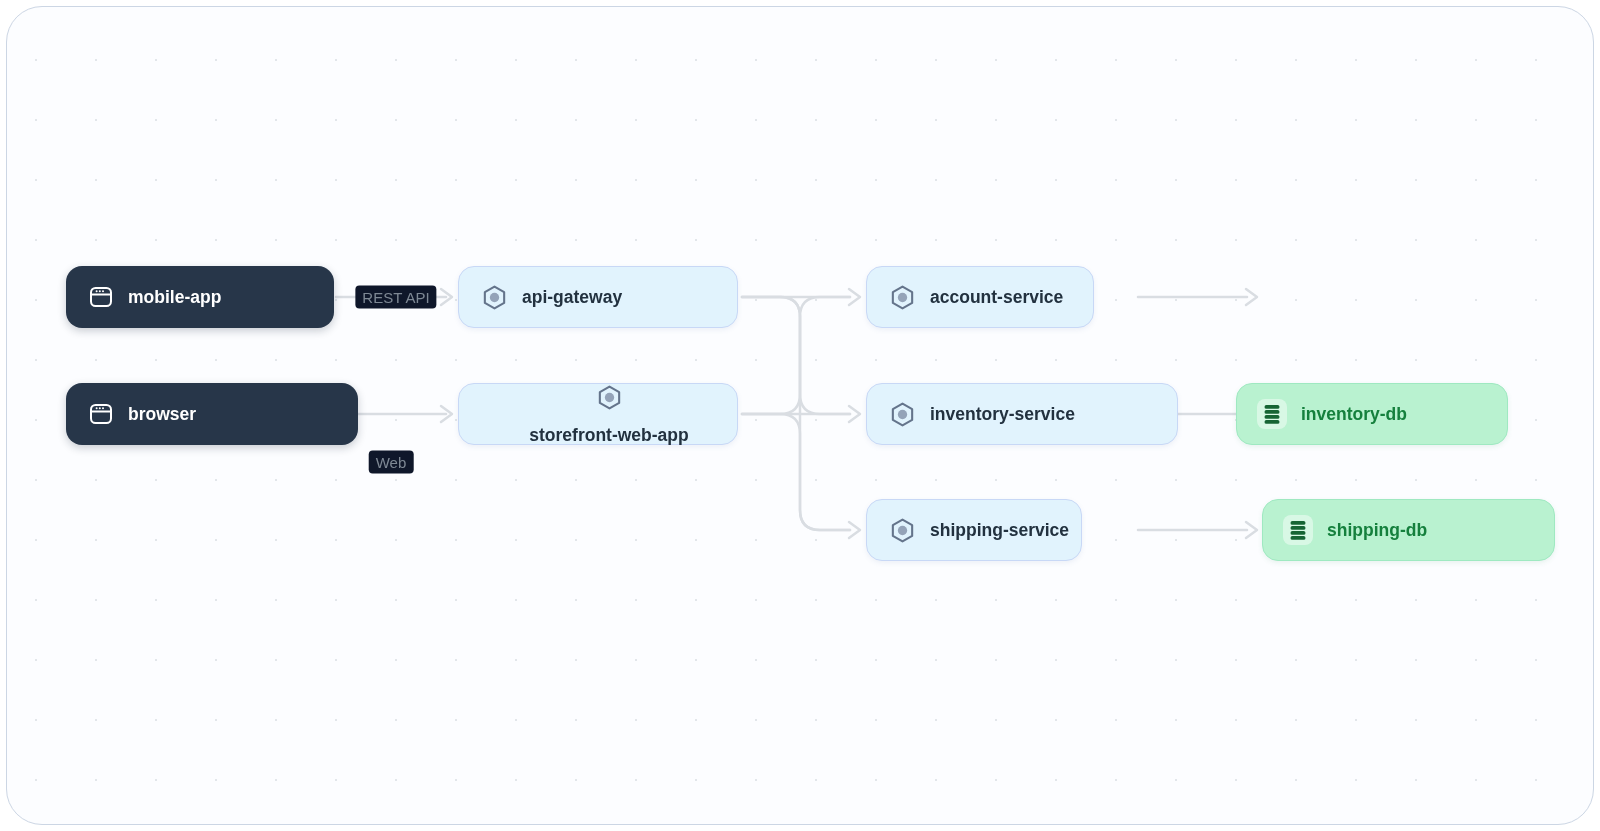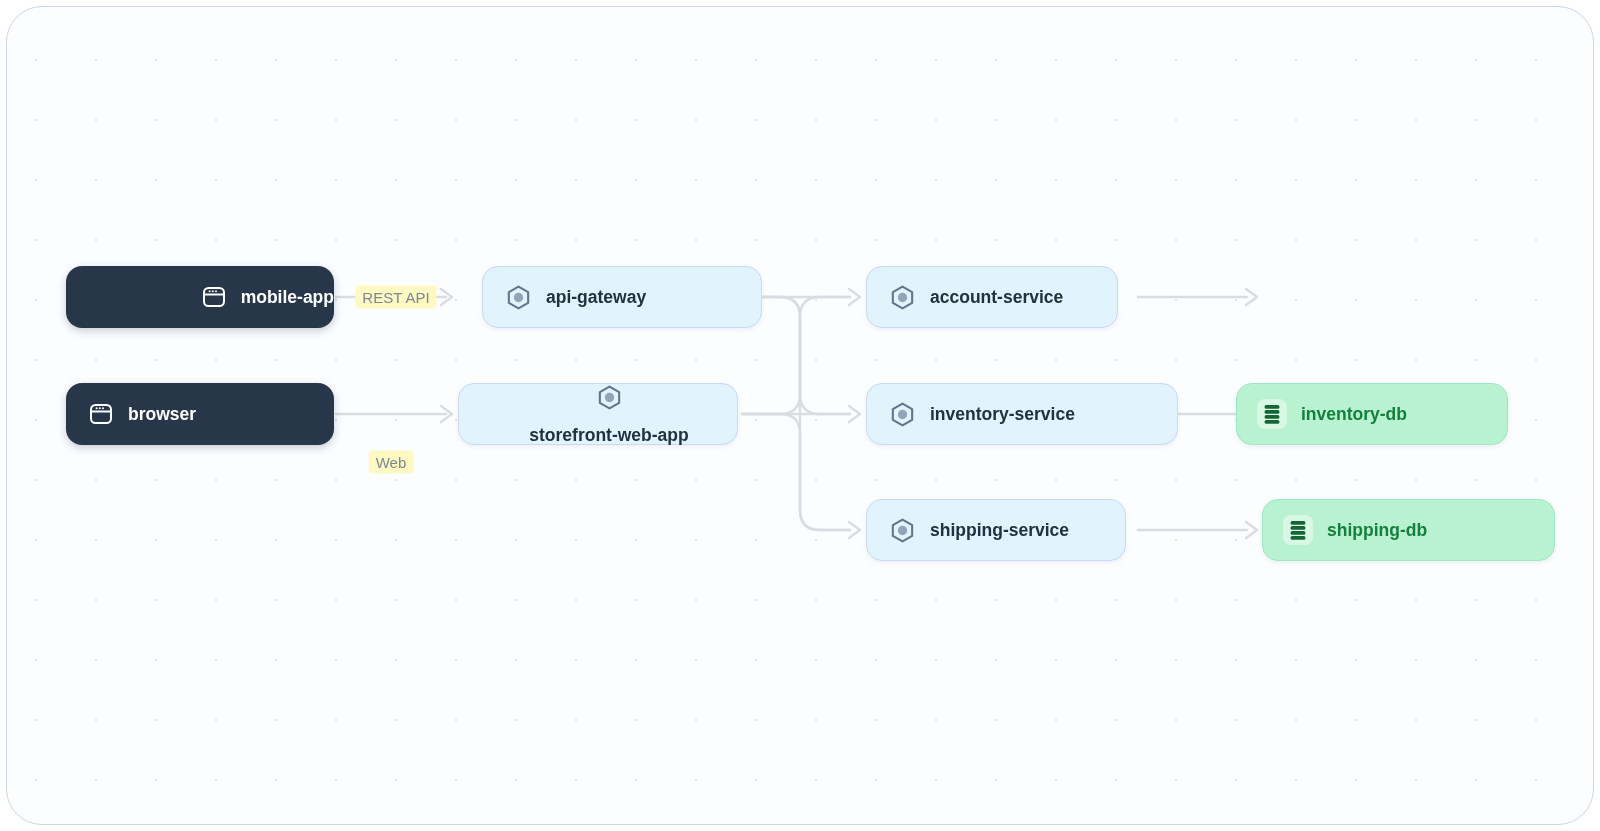--- a/index.html
+++ b/index.html
@@ -7,21 +7,21 @@
               font-family:"Liberation Sans", sans-serif; }
   .stage { position:absolute; left:0; top:0; width:1600px; height:831px; }
   .frame { position:absolute; left:6px; top:6px; right:6px; bottom:6px;
            border:1px solid #ccd6e4; border-radius:36px; background-color:#fcfdff;
            background-image:radial-gradient(circle, #e2e6ea 1.4px, rgba(0,0,0,0) 1.5px);
            background-size:60px 60px; background-position:59px 23px; }
   svg.edges { position:absolute; left:0; top:0; width:1600px; height:831px; }
   svg.edges path, svg.edges polyline { fill:none; stroke:#d9dde2; stroke-width:2.5;
            stroke-linecap:round; stroke-linejoin:round; }
   .edge-label { position:absolute; transform:translate(-50%,-50%);
-           background:#fef9c3; color:#7e8894; font-size:15px; line-height:1;
+           background:#0f172a; color:#7e8894; font-size:15px; line-height:1;
            padding:4px 7px; border-radius:4px; white-space:nowrap; }
   .node { position:absolute; display:flex; align-items:center; gap:14px;
           padding-left:22px; border-radius:16px; font-size:17.5px; font-weight:700;
           height:62px; }
   .node .icon { display:flex; align-items:center; justify-content:center; flex:0 0 auto; }
   .node.client { background:#273649; color:#ffffff;
                  box-shadow:0 3px 8px rgba(20,30,50,.22); }
   .node.service { background:#e1f3fd; border:1.5px solid #c8d8f6; color:#22313f;
                  box-shadow:0 2px 5px rgba(100,130,180,.10); }
   .node.db { background:#b9f2d0; border:1.5px solid #9fe9c1; color:#15803d;
@@ -56,87 +56,87 @@
     <polyline points="1246,289 1257,297 1246,305"></polyline>
     <path d="M1138,414 H1247"></path>
     <polyline points="1246,406 1257,414 1246,422"></polyline>
     <path d="M1138,530 H1247"></path>
     <polyline points="1246,522 1257,530 1246,538"></polyline>
   </svg>
 
   <span class="edge-label" style="left:396px; top:297px;">REST API</span>
   <span class="edge-label" style="left:391px; top:414px;margin-top:48px;">Web</span>
 
-  <div class="node client" style="left:66px; top:266px; width:268px;justify-content:flex-end;">
+  <div class="node client" style="left:66px; top:266px; width:268px;">
     <span class="icon">
       <svg width="26" height="26" viewBox="0 0 26 26">
         <rect x="3" y="4" width="20" height="18" rx="4.5" fill="none" stroke="#ffffff" stroke-width="2"></rect>
         <line x1="3" y1="10.5" x2="23" y2="10.5" stroke="#ffffff" stroke-width="2"></line>
         <circle cx="8.6" cy="7.2" r="1" fill="#ffffff"></circle>
         <circle cx="11.8" cy="7.2" r="1" fill="#ffffff"></circle>
         <circle cx="15" cy="7.2" r="1" fill="#ffffff"></circle>
       </svg>
     </span>
     <span>mobile-app</span>
   </div>
 
-  <div class="node client" style="left:66px; top:383px; width:268px;">
+  <div class="node client" style="left:66px; top:383px; width:292px;">
     <span class="icon">
       <svg width="26" height="26" viewBox="0 0 26 26">
         <rect x="3" y="4" width="20" height="18" rx="4.5" fill="none" stroke="#ffffff" stroke-width="2"></rect>
         <line x1="3" y1="10.5" x2="23" y2="10.5" stroke="#ffffff" stroke-width="2"></line>
         <circle cx="8.6" cy="7.2" r="1" fill="#ffffff"></circle>
         <circle cx="11.8" cy="7.2" r="1" fill="#ffffff"></circle>
         <circle cx="15" cy="7.2" r="1" fill="#ffffff"></circle>
       </svg>
     </span>
     <span>browser</span>
   </div>
 
-  <div class="node service" style="left:482px; top:266px; width:280px;">
+  <div class="node service" style="left:458px; top:266px; width:280px;">
     <span class="icon">
       <svg width="27" height="27" viewBox="0 0 26 26">
         <polygon points="13,2.5 22.3,7.8 22.3,18.2 13,23.5 3.7,18.2 3.7,7.8" fill="none" stroke="#64748b" stroke-width="2" stroke-linejoin="round"></polygon>
         <circle cx="13" cy="13" r="4.5" fill="#94a3b8"></circle>
       </svg>
     </span>
     <span>api-gateway</span>
   </div>
 
   <div class="node service" style="left:458px; top:383px; width:280px;flex-direction:column;">
     <span class="icon">
       <svg width="27" height="27" viewBox="0 0 26 26">
         <polygon points="13,2.5 22.3,7.8 22.3,18.2 13,23.5 3.7,18.2 3.7,7.8" fill="none" stroke="#64748b" stroke-width="2" stroke-linejoin="round"></polygon>
         <circle cx="13" cy="13" r="4.5" fill="#94a3b8"></circle>
       </svg>
     </span>
     <span>storefront-web-app</span>
   </div>
 
-  <div class="node service" style="left:866px; top:266px; width:252px;">
+  <div class="node service" style="left:866px; top:266px; width:228px;">
     <span class="icon">
       <svg width="27" height="27" viewBox="0 0 26 26">
         <polygon points="13,2.5 22.3,7.8 22.3,18.2 13,23.5 3.7,18.2 3.7,7.8" fill="none" stroke="#64748b" stroke-width="2" stroke-linejoin="round"></polygon>
         <circle cx="13" cy="13" r="4.5" fill="#94a3b8"></circle>
       </svg>
     </span>
     <span>account-service</span>
   </div>
 
   <div class="node service" style="left:866px; top:383px; width:312px;">
     <span class="icon">
       <svg width="27" height="27" viewBox="0 0 26 26">
         <polygon points="13,2.5 22.3,7.8 22.3,18.2 13,23.5 3.7,18.2 3.7,7.8" fill="none" stroke="#64748b" stroke-width="2" stroke-linejoin="round"></polygon>
         <circle cx="13" cy="13" r="4.5" fill="#94a3b8"></circle>
       </svg>
     </span>
     <span>inventory-service</span>
   </div>
 
-  <div class="node service" style="left:866px; top:499px; width:260px;">
+  <div class="node service" style="left:866px; top:499px; width:216px;">
     <span class="icon">
       <svg width="27" height="27" viewBox="0 0 26 26">
         <polygon points="13,2.5 22.3,7.8 22.3,18.2 13,23.5 3.7,18.2 3.7,7.8" fill="none" stroke="#64748b" stroke-width="2" stroke-linejoin="round"></polygon>
         <circle cx="13" cy="13" r="4.5" fill="#94a3b8"></circle>
       </svg>
     </span>
     <span>shipping-service</span>
   </div>
 
 

